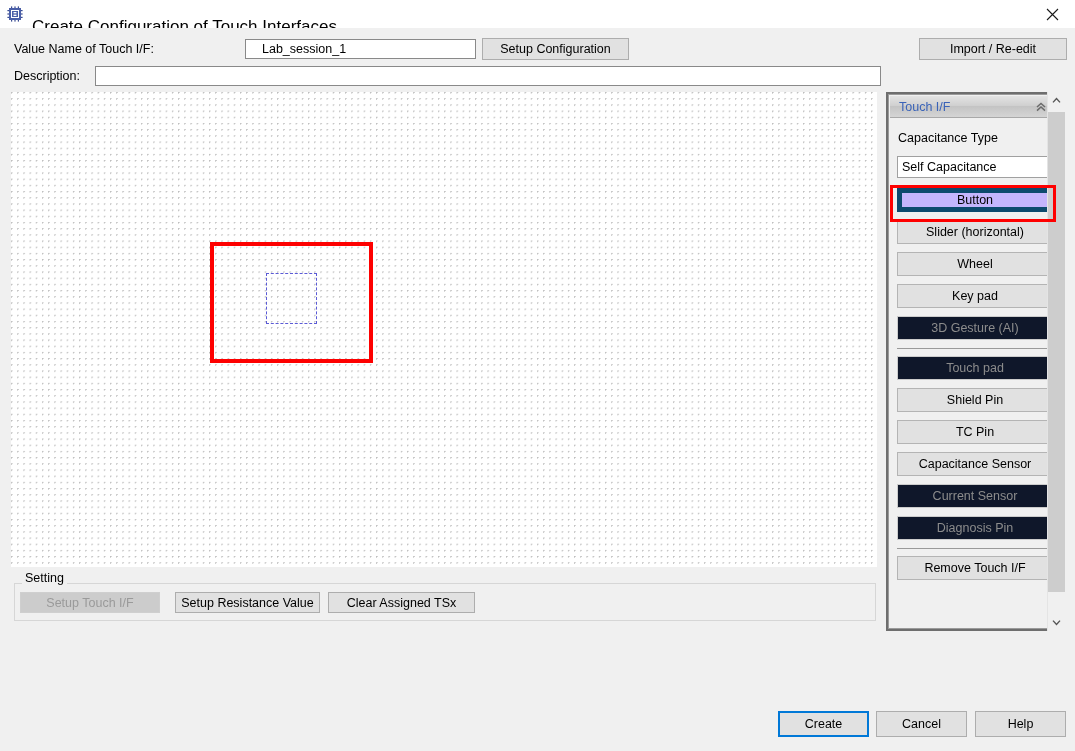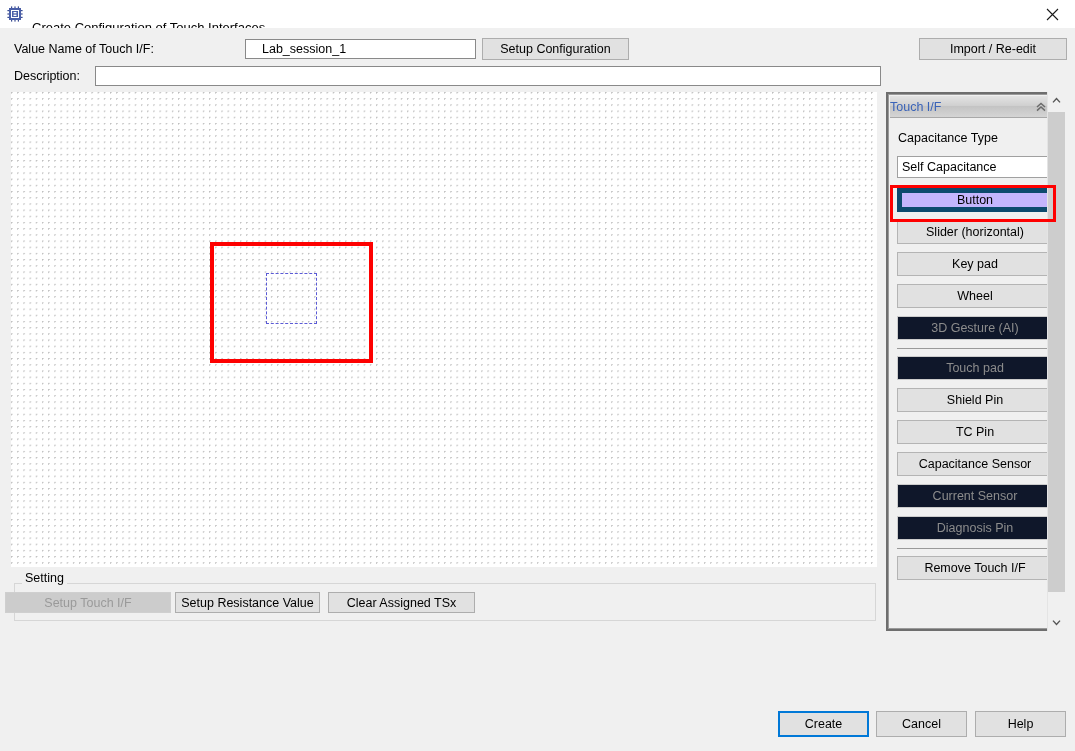--- a/index.html
+++ b/index.html
@@ -28,21 +28,21 @@
     align-items: center;
   }
   #app-icon {
     width: 16px; height: 16px;
     margin-left: 7px;
     flex: 0 0 auto;
     position: relative;
   }
   #title-text {
     margin-left: 9px;
-    font-size: 13px;
+    font-size: 17px;
     color: #000;
     white-space: nowrap;
     margin-top: 26px;
   }
   #close-btn {
     position: absolute;
     right: 0; top: 0;
     width: 46px; height: 28px;
     display: flex; align-items: center; justify-content: center;
     cursor: default;
@@ -146,22 +146,22 @@
   }
   #setting-legend {
     position: absolute;
     left: 22px; top: 571px;
     background: #f0f0f0;
     padding: 0 3px;
     font-size: 12.5px;
     color: #000;
   }
   #btn-setup-touch {
-    left: 5px; top: 592px;
-    width: 166px; height: 21px;
+    left: 20px; top: 592px;
+    width: 140px; height: 21px;
   }
   #btn-setup-resistance {
     left: 175px; top: 592px;
     width: 145px; height: 21px;
   }
   #btn-clear-tsx {
     left: 328px; top: 592px;
     width: 147px; height: 21px;
   }
   .btn.disabled {
@@ -191,21 +191,21 @@
     position: absolute;
     left: 1px; top: 1px;
     width: 168px; height: 22px;
     background: linear-gradient(to bottom, #e3e3e3 0%, #cfcfcf 48%, #c4c4c4 50%, #d4d4d4 100%);
     border-bottom: 1px solid #a8a8a8;
     box-sizing: border-box;
     display: flex;
     align-items: center;
   }
   #panel-header-title {
-    margin-left: 0;
+    margin-left: 9px;
     font-size: 12.5px;
     color: #3a63b8;
     white-space: nowrap;
   }
   #collapse-icon {
     position: absolute;
     right: 10px;
     top: 4px;
     width: 14px; height: 14px;
   }
@@ -406,22 +406,22 @@
     <span id="cap-type-label">Capacitance Type</span>
 
     <div id="cap-select">
       <span id="cap-select-value">Self Capacitance</span>
       <span id="cap-select-arrow">▾</span>
     </div>
 
     <div id="tool-list">
         <div class="tool-btn selected">Button</div>
         <div class="tool-btn">Slider (horizontal)</div>
+        <div class="tool-btn">Wheel</div>
         <div class="tool-btn">Key pad</div>
-        <div class="tool-btn">Wheel</div>
         <div class="tool-btn disabled">3D Gesture (AI)</div>
         <div class="tool-sep"></div>
         <div class="tool-btn disabled">Touch pad</div>
         <div class="tool-btn">Shield Pin</div>
         <div class="tool-btn">TC Pin</div>
         <div class="tool-btn">Capacitance Sensor</div>
         <div class="tool-btn disabled">Current Sensor</div>
         <div class="tool-btn disabled">Diagnosis Pin</div>
         <div class="tool-sep"></div>
         <div class="tool-btn">Remove Touch I/F</div>

